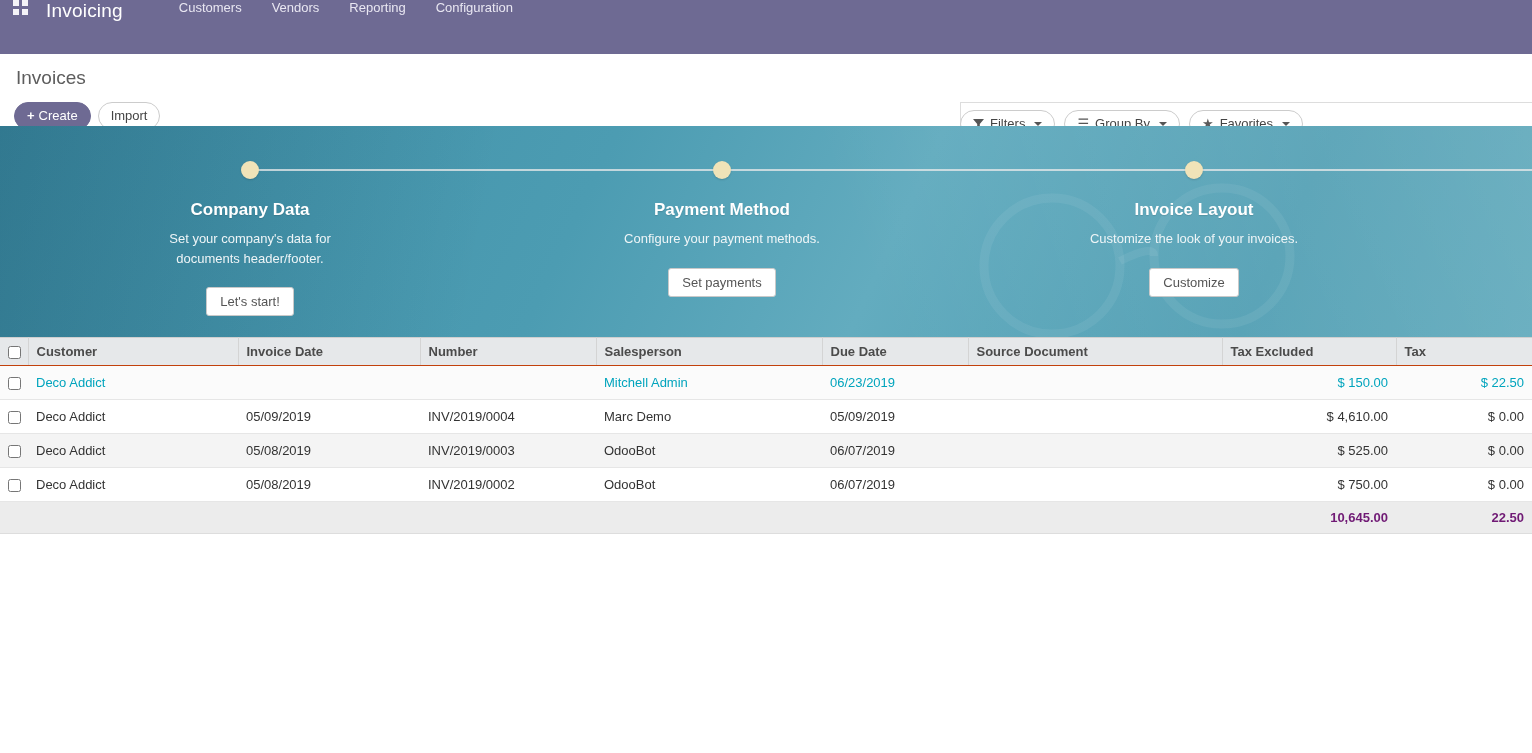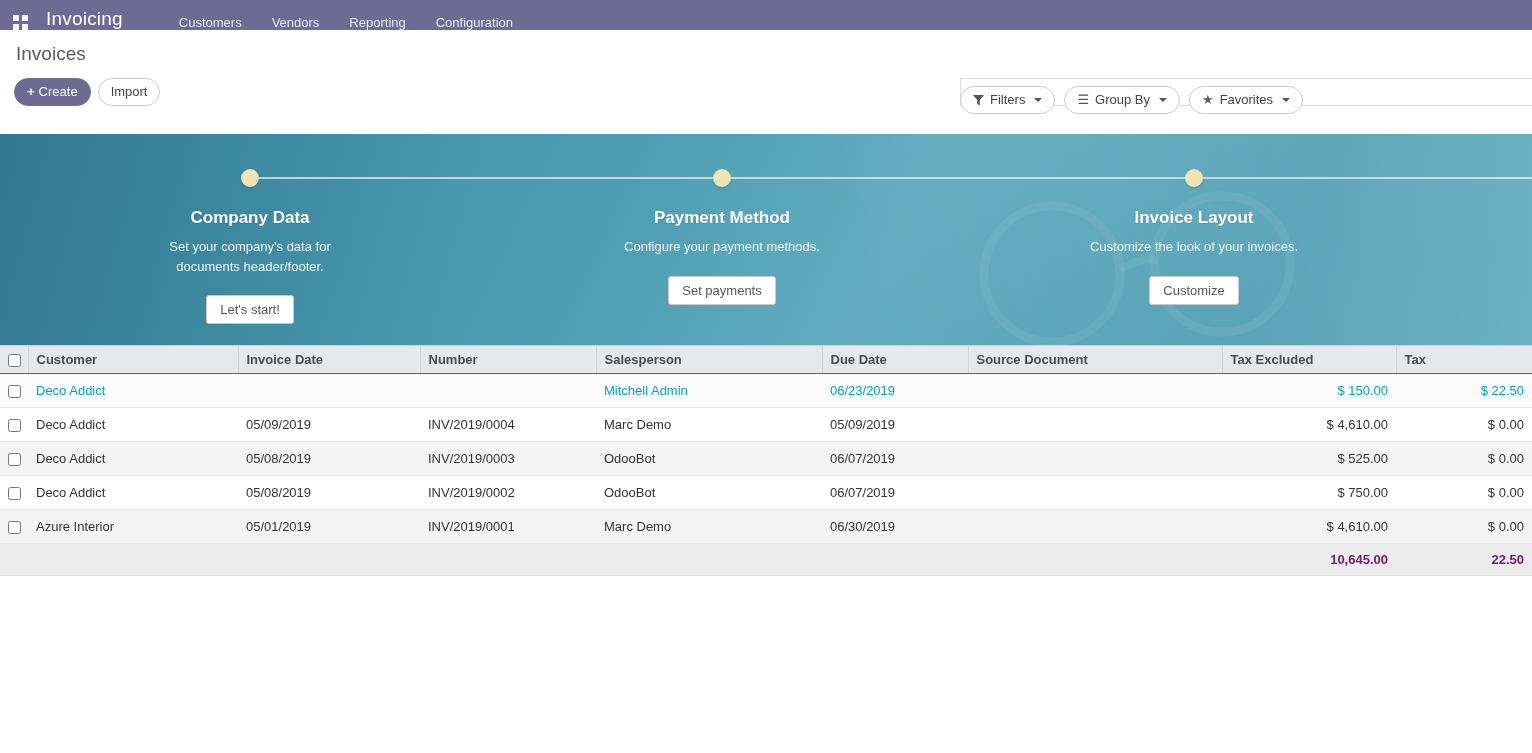--- a/index.html
+++ b/index.html
@@ -12,24 +12,24 @@
     margin:0;
     width:1532px;
     height:753px;
     font-family:"Liberation Sans", sans-serif;
     background:#fff;
     overflow:hidden;
     position:relative;
   }
   
   .navbar{
-    height:30px;
+    height:54px;
     background:var(--brand);
     display:flex;
-    align-items:flex-end;
+    align-items:flex-start;
     color:#fff;
   }
   .apps-icon{
     width:40px;
     display:flex;
     justify-content:center;
     cursor:pointer;
   }
   .app-name{
     font-size:19px;
@@ -44,21 +44,21 @@
     font-size:13px;
   }
   .nav-menus a{
     color:#e9e7f2;
     text-decoration:none;
     cursor:pointer;
   }
   
   .control-panel{
     position:relative;
-    height:104px;
+    height:72px;
     background:#fff;
   }
   .page-title{
     position:absolute;
     left:16px; top:13px;
     margin:0;
     font-size:19px;
     font-weight:normal;
     color:#5d5d5d;
   }
@@ -391,31 +391,20 @@
       <td class="chk"><input type="checkbox" style=""></td>
       <td>Deco Addict</td>
       <td>05/08/2019</td>
       <td>INV/2019/0002</td>
       <td>OdooBot</td>
       <td>06/07/2019</td>
       <td></td>
       <td class="num">$ 750.00</td>
       <td class="num">$ 0.00</td>
     </tr>
-    <tr>
-      <td class="chk"><input type="checkbox" style=""></td>
-      <td>Azure Interior</td>
-      <td>05/01/2019</td>
-      <td>INV/2019/0001</td>
-      <td>Marc Demo</td>
-      <td>06/30/2019</td>
-      <td></td>
-      <td class="num">$ 4,610.00</td>
-      <td class="num">$ 0.00</td>
-    </tr>
   </tbody>
   <tfoot>
     <tr>
       <td colspan="7"></td>
       <td class="num">10,645.00</td>
       <td class="num">22.50</td>
     </tr>
   </tfoot>
 </table>
 

